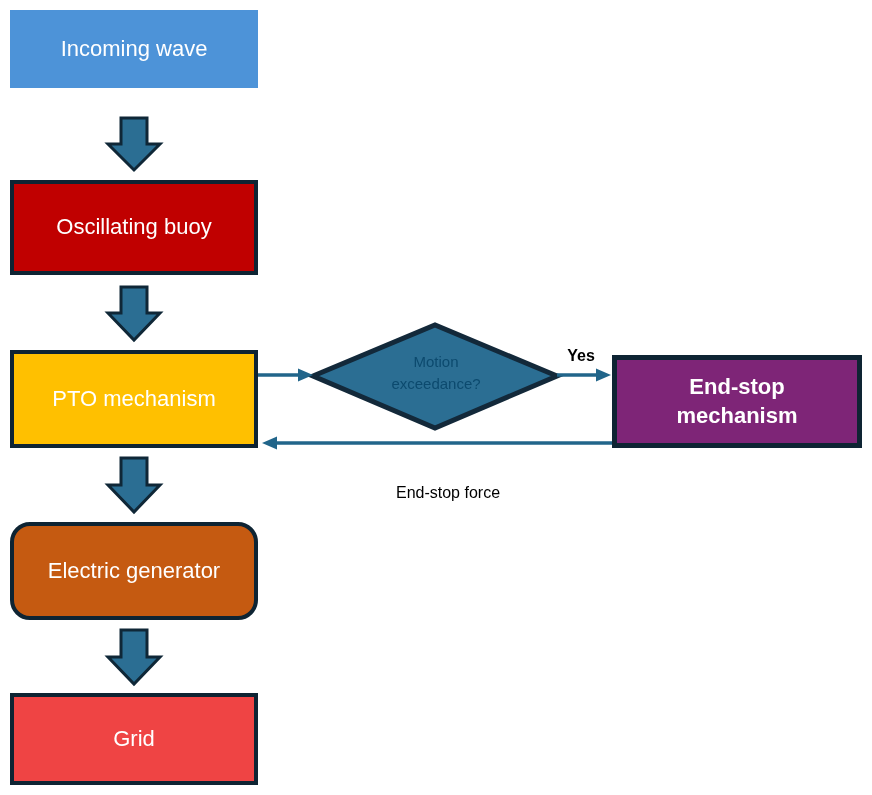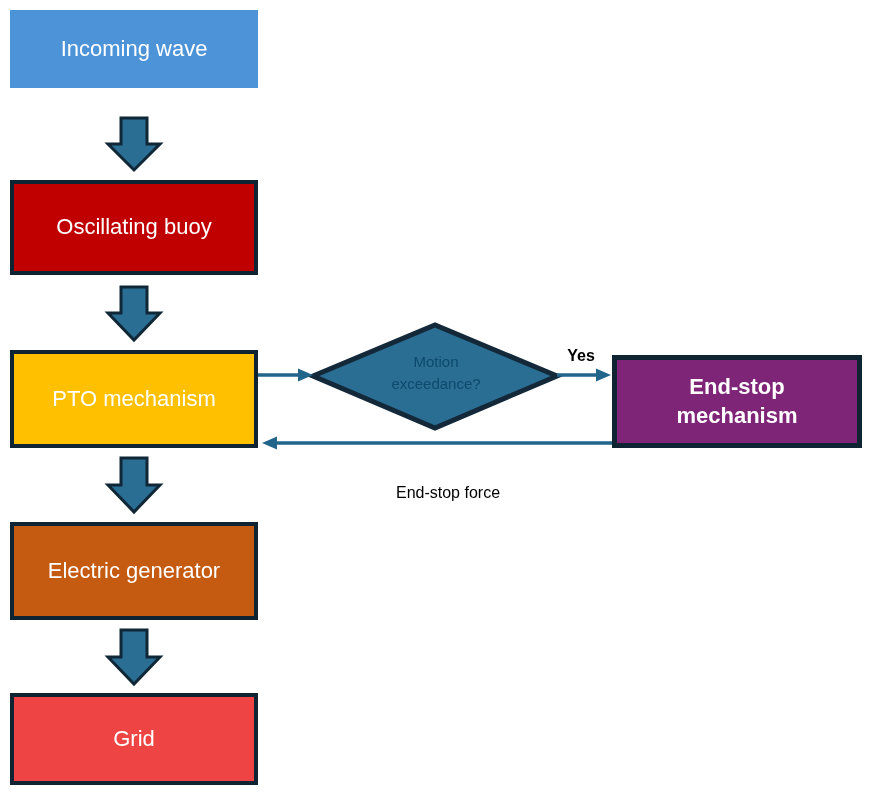--- a/index.html
+++ b/index.html
@@ -32,21 +32,21 @@
     font-size: 22px;
     text-align: center;
     line-height: 1.3;
   }
   .node-bordered {
     border: 4px solid #0e2433;
   }
   .node-incoming   { left: 10px;  top: 10px;  width: 248px; height: 78px; background: #4d93d8; }
   .node-buoy       { left: 10px;  top: 180px; width: 248px; height: 95px; background: #c00000; }
   .node-pto        { left: 10px;  top: 350px; width: 248px; height: 98px; background: #ffc000; }
-  .node-generator  { left: 10px;  top: 522px; width: 248px; height: 98px; background: #c55a11; }
+  .node-generator  { left: 10px;  top: 522px; width: 248px; height: 98px; background: #c55a11; border-radius: 20px; }
   .node-grid       { left: 10px;  top: 693px; width: 248px; height: 92px; background: #ef4444; }
   .node-endstop    { left: 612px; top: 355px; width: 250px; height: 93px; background: #7e2577; border-width: 5px; }
   .node-endstop .wrap-label { display: inline-block; width: 180px; font-weight: bold; }
 
   .decision-label {
     position: absolute;
     left: 370px;
     top: 351px;
     width: 132px;
     color: #0c4a6e;

